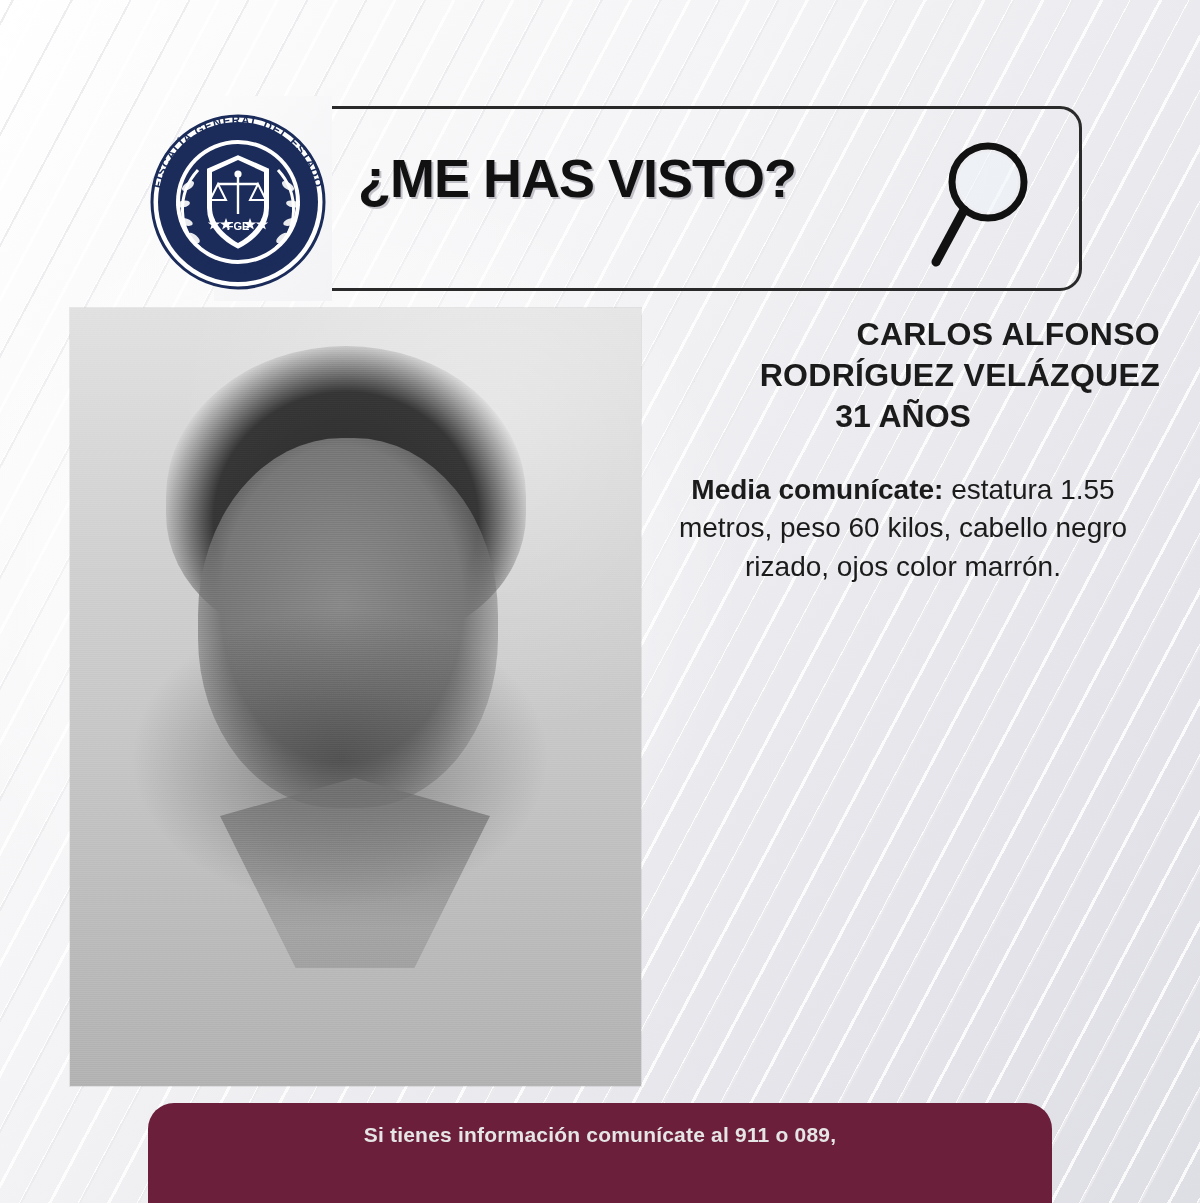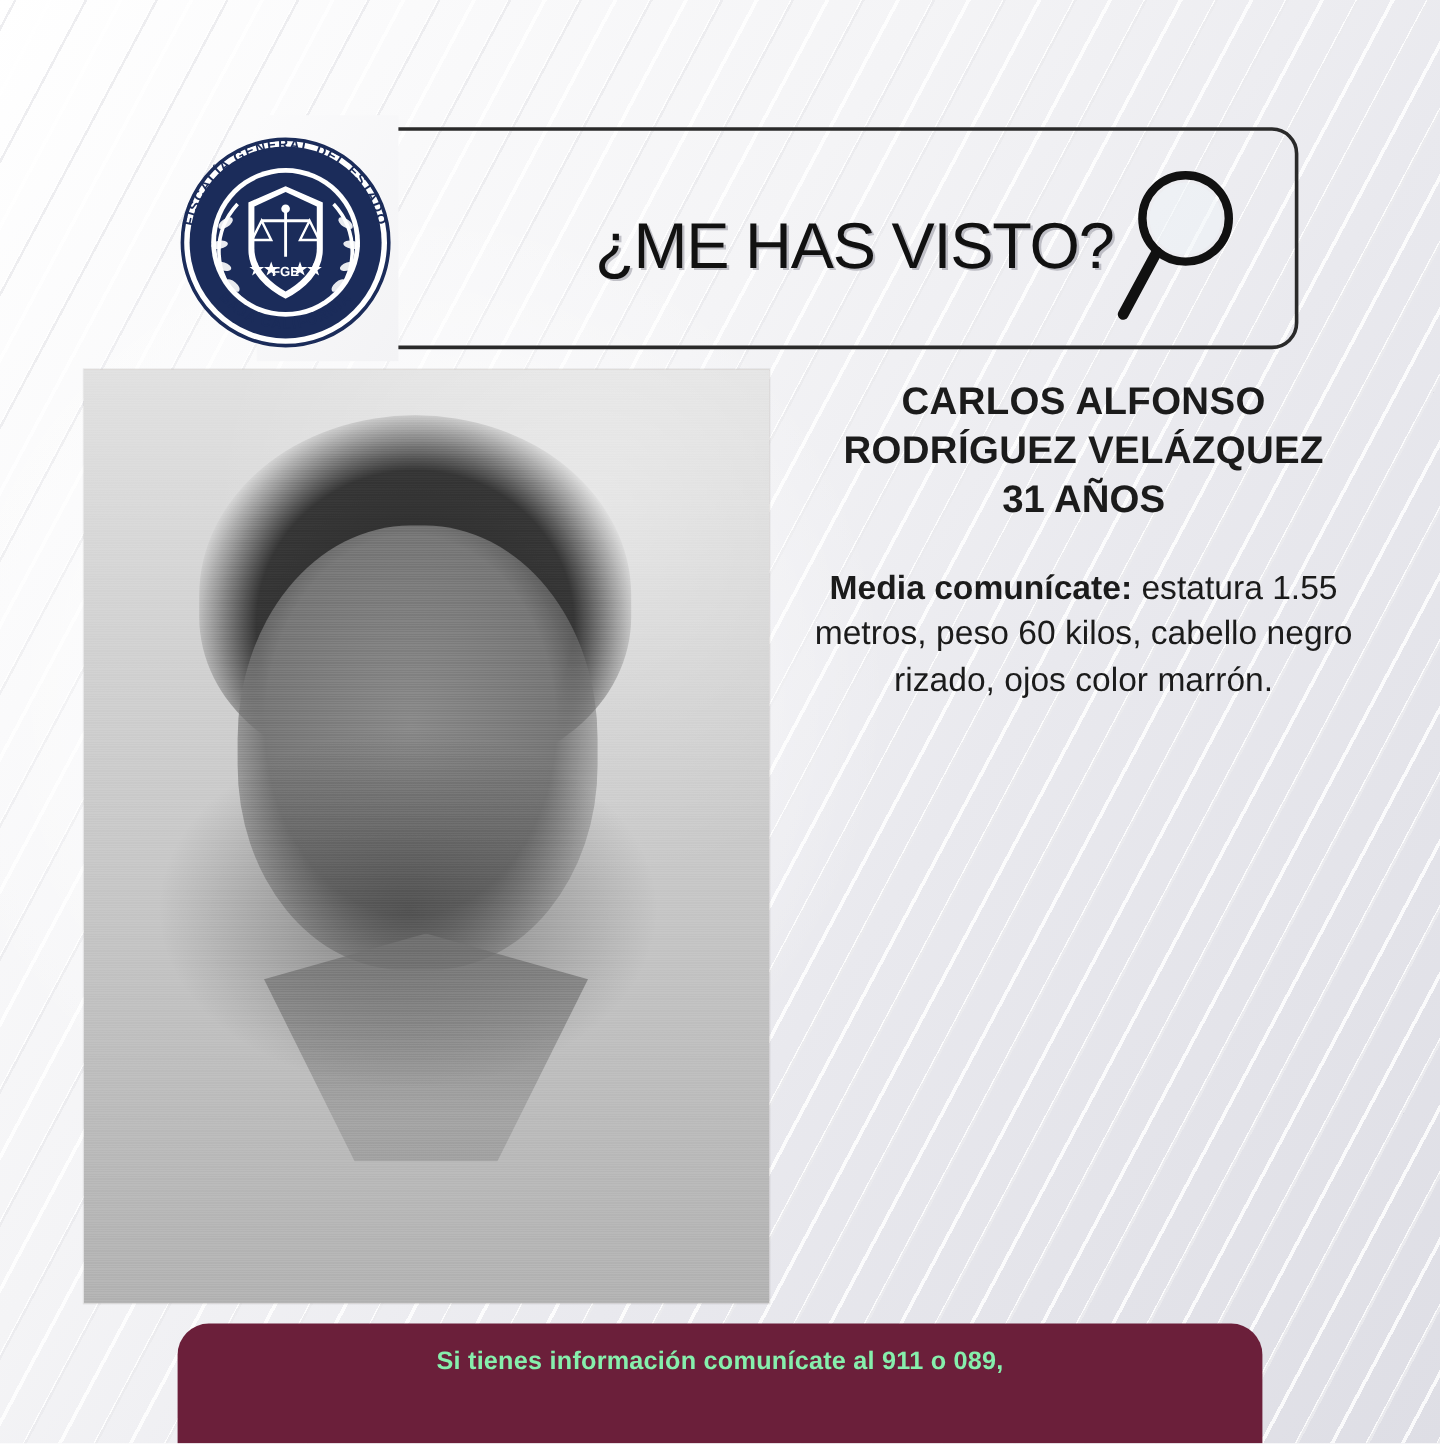--- a/index.html
+++ b/index.html
@@ -92,25 +92,25 @@
     left: 18px;
     top: 6px;
     width: 204px;
     height: 190px;
   }
   .seal svg { display:block; width:100%; height:100%; }
 
   .header-title {
     position: absolute;
     left: 240px;
-    top: 78px;
+    top: 51px;
     width: 570px;
-    text-align: right;
+    text-align: left;
     font-size: 54px;
-    font-weight: normal;
+    font-weight: bold;
     letter-spacing: -1px;
     color: #111111;
     text-shadow: 2px 2px 0 rgba(150,150,160,0.55);
     white-space: nowrap;
   }
 
   .magnifier {
     position: absolute;
     left: 808px;
     top: 38px;
@@ -190,20 +190,21 @@
     width: 514px;
     text-align: center;
     color: #1b1b1b;
   }
   .person-name {
     font-size: 32px;
     font-weight: bold;
     line-height: 1.28;
     letter-spacing: 0.3px;
     margin: 0 0 0 0;
+    text-align: right;
   }
   .person-age {
     font-size: 32px;
     font-weight: bold;
     line-height: 1.28;
     margin: 0 0 34px 0;
   }
   .para {
     font-size: 28px;
     line-height: 1.38;
@@ -214,21 +215,21 @@
   
   .footer {
     position: absolute;
     left: 148px;
     top: 1103px;
     width: 904px;
     height: 100px;
     background: #6b1f3a;
     border-top-left-radius: 26px;
     border-top-right-radius: 26px;
-    color: #86efac;
+    color: #e5e5e5;
     text-align: center;
     padding-top: 16px;
     box-sizing: border-box;
   }
   .footer-line {
     font-size: 21px;
     font-weight: bold;
     line-height: 1.55;
     letter-spacing: 0.2px;
   }

